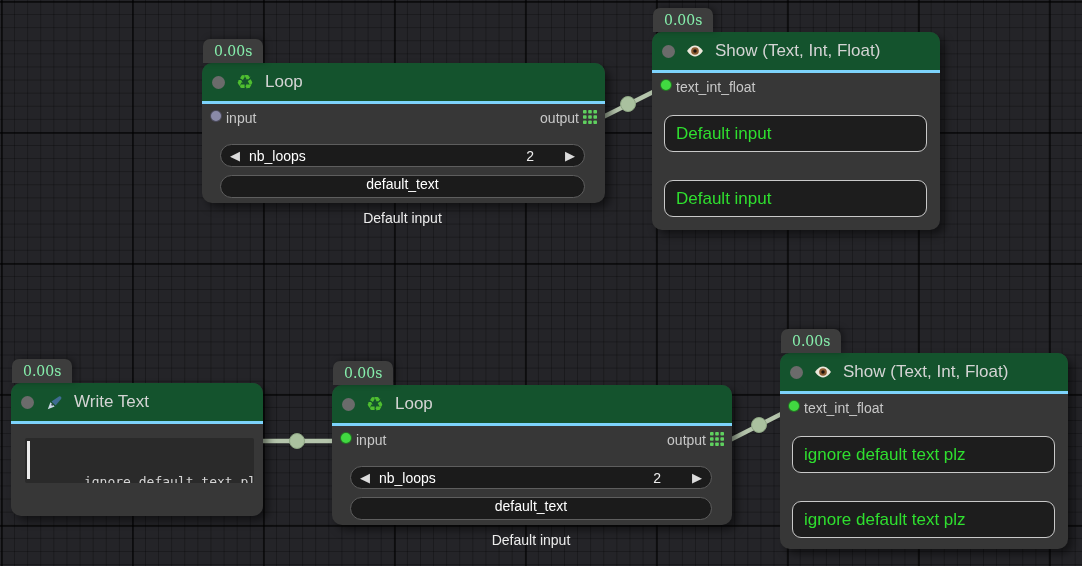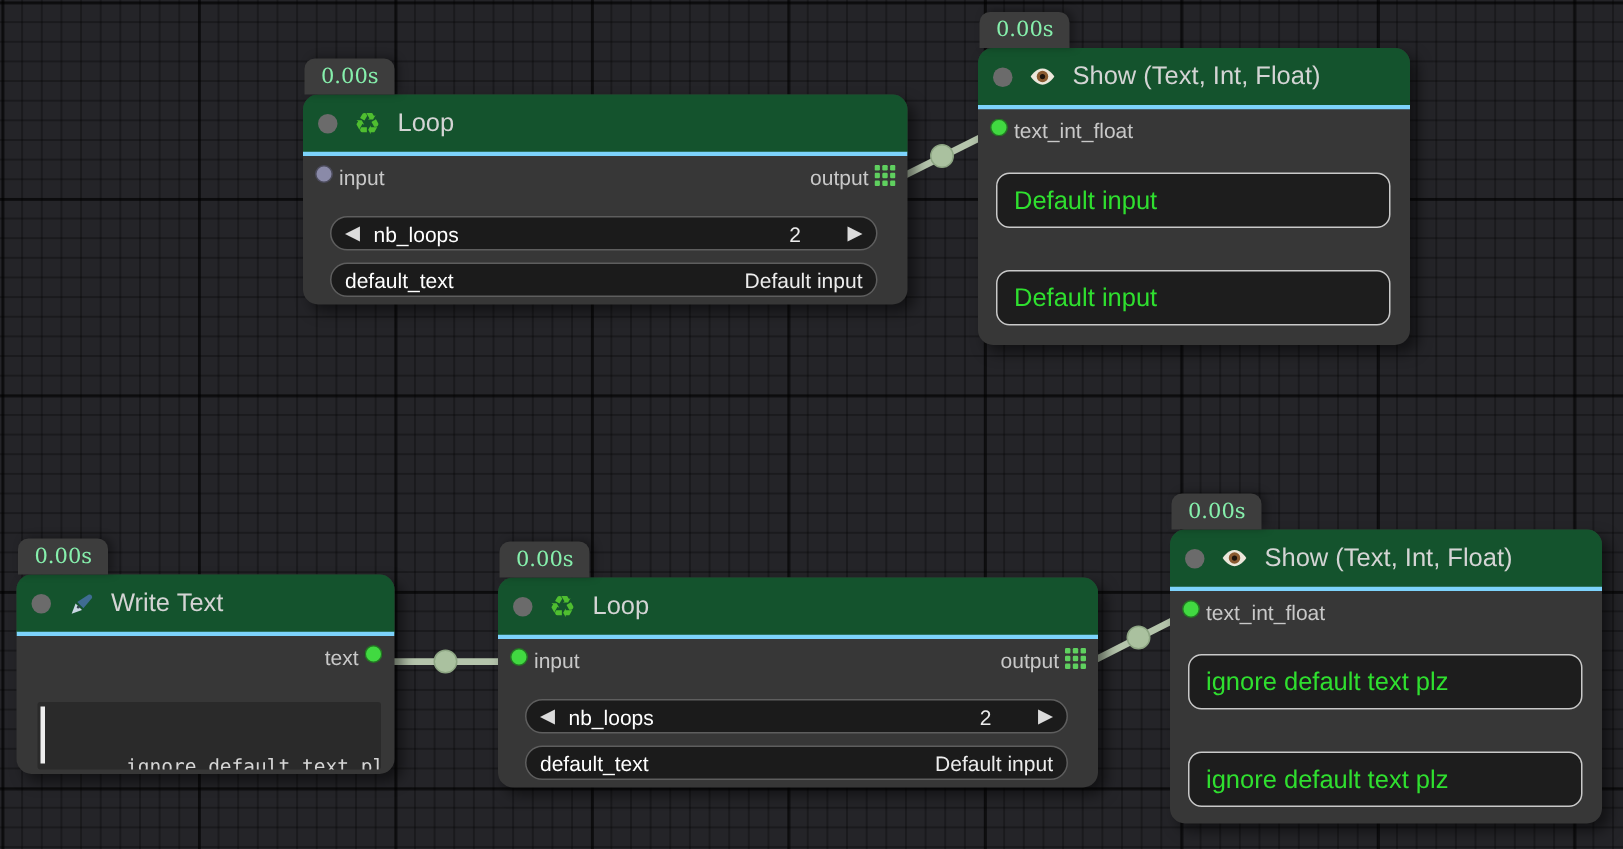--- a/index.html
+++ b/index.html
@@ -49,21 +49,21 @@
   .port{width:12px;height:12px;border-radius:50%;flex:0 0 auto;border:1px solid rgba(0,0,0,0.45);box-sizing:border-box;}
   .port.green{background:#41d941;}
   .port.gray{background:#8a8aa8;}
   .spacer{flex:1;}
   .pill{
     margin:0 20px 0 18px;height:23px;background:#1b1b1b;
     border:1px solid #5e5e5e;border-radius:12px;
     display:flex;align-items:center;gap:9px;padding:0 9px;box-sizing:border-box;
   }
   .pill.first{margin-top:10px;}
-  .pill.second{margin-top:8px;}
+  .pill.second{margin-top:8px;flex-direction:column;}
   .pill .wlabel{color:#ffffff;}
   .pill .wvalue{color:#ececec;}
   .pill .arrow{color:#dcdcdc;font-size:13px;font-family:"DejaVu Sans", sans-serif;}
   .pill .inc{margin-left:22px;}
   .display-box{
     margin:12px 13px 0 12px;height:37px;box-sizing:border-box;
     background:#1d1d1d;border:1.5px solid #c9c9c9;border-radius:9px;
     display:flex;align-items:center;padding:0 11px;
     color:#2fdf2f;font-size:17px;white-space:nowrap;overflow:hidden;
   }
@@ -164,24 +164,20 @@
       <span class="collapse-dot"></span>
       <span class="node-icon">
         <svg width="19" height="19" viewBox="0 0 24 24">
           <path d="M3.5 20.5 L6.8 11.8 L12.2 17.2 Z" fill="#c9d7e4"></path>
           <circle cx="9.1" cy="14.9" r="1.2" fill="#33424f"></circle>
           <path d="M8.2 10.6 L13.4 15.8 L20.3 7.6 C21.6 6 19.8 3.4 17.6 4.4 Z" fill="#3f6c92"></path>
         </svg>
       </span>
       <span class="title">Write Text</span>
     </div>
-    <div class="slot-row right">
-      <span>text</span>
-      <span class="port green"></span>
-    </div>
     <div class="textbox">
       <span class="caret"></span>
       <span>ignore default text plz</span>
     </div>
   </div>
 
   <div class="node" style="left:332px;top:385px;width:400px;height:140px">
     <div class="badge">0.00s</div>
     <div class="titlebar">
       <span class="collapse-dot"></span>

